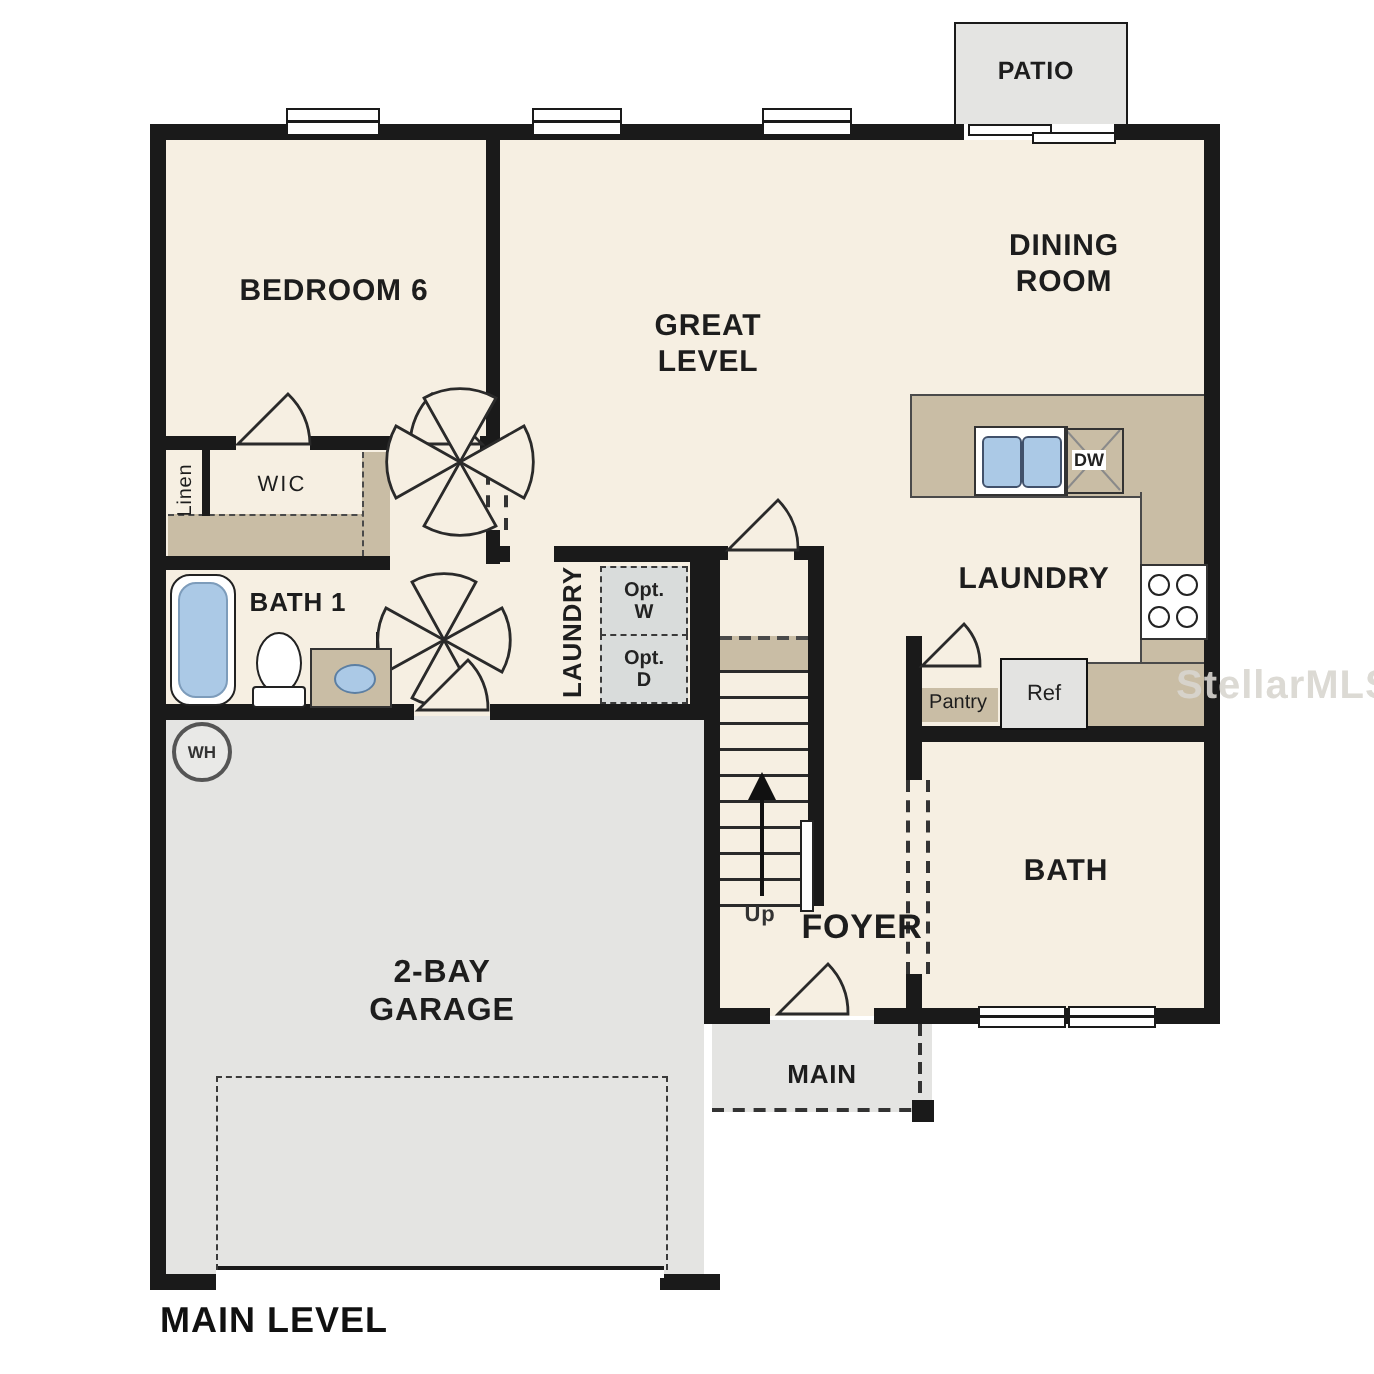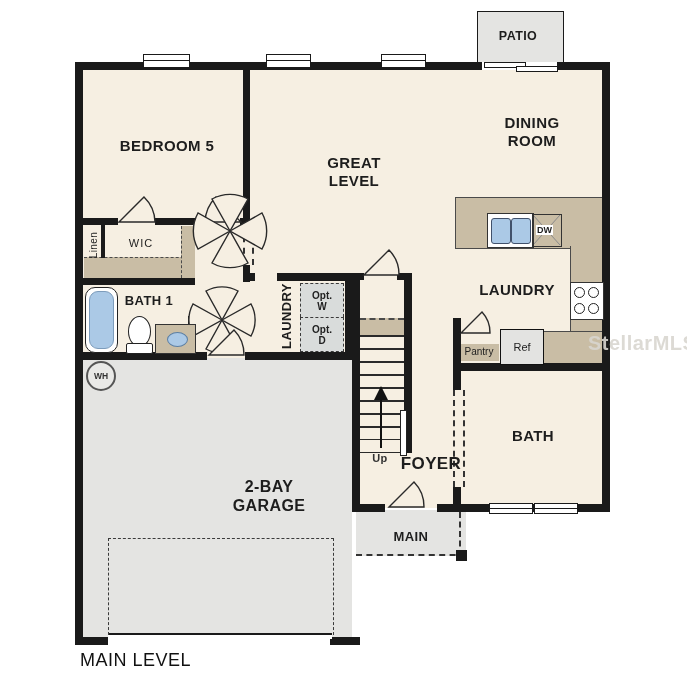--- a/index.html
+++ b/index.html
@@ -164,35 +164,35 @@
     <div class="abs" style="left:3px;top:20px;width:9px;height:9px;border:1.3px solid #222;border-radius:50%;"></div>
     <div class="abs" style="left:17px;top:20px;width:9px;height:9px;border:1.3px solid #222;border-radius:50%;"></div>
   </div>
   <div class="abs" style="left:500px;top:329px;width:42px;height:34px;background:#e3e3e1;border:1.5px solid #111;display:flex;align-items:center;justify-content:center;font-size:11px;color:#222;">Ref</div>
 
   <div class="optbox" style="left:300px;top:283px;width:42px;height:33px;border-bottom:none;">Opt.
 W</div>
   <div class="optbox" style="left:300px;top:317px;width:42px;height:33px;">Opt.
 D</div>
 
-  <div class="lbl" style="left:167px;top:146px;font-size:15px;">BEDROOM 5</div>
+  <div class="lbl" style="left:167px;top:146px;font-size:15px;">BEDROOM 6</div>
   <div class="lbl" style="left:354px;top:172px;font-size:15px;">GREAT
 LEVEL</div>
   <div class="lbl" style="left:532px;top:132px;font-size:15px;">DINING
 ROOM</div>
   <div class="lbl" style="left:517px;top:290px;font-size:15px;">LAUNDRY</div>
   <div class="lbl" style="left:533px;top:436px;font-size:15px;">BATH</div>
   <div class="lbl" style="left:431px;top:464px;font-size:17px;">FOYER</div>
-  <div class="lbl" style="left:221px;top:497px;font-size:16px;margin-left:48px;">2-BAY
+  <div class="lbl" style="left:221px;top:497px;font-size:16px;">2-BAY
 GARAGE</div>
   <div class="lbl" style="left:411px;top:537px;font-size:13px;">MAIN</div>
   <div class="lbl" style="left:518px;top:36px;font-size:12.5px;">PATIO</div>
   <div class="lbl" style="left:149px;top:301px;font-size:13px;">BATH 1</div>
   <div class="lbl" style="left:141px;top:243px;font-size:11px;font-weight:normal;letter-spacing:1px;">WIC</div>
   <div class="vlbl" style="left:93px;top:245px;font-size:10px;font-weight:normal;">Linen</div>
   <div class="vlbl" style="left:286px;top:316px;font-size:13px;">LAUNDRY</div>
   <div class="lbl" style="left:479px;top:352px;font-size:10px;font-weight:normal;letter-spacing:0;">Pantry</div>
   <div class="lbl" style="left:380px;top:458px;font-size:11px;font-weight:bold;color:#333;">Up</div>
 
-  <div class="abs" style="left:80px;top:650px;font-size:18px;font-weight:normal;color:#111;letter-spacing:.5px;">MAIN LEVEL</div>
+  <div class="abs" style="left:80px;top:650px;font-size:18px;font-weight:bold;color:#111;letter-spacing:.5px;">MAIN LEVEL</div>
   <div class="watermark" style="left:588px;top:332px;">StellarMLS</div>
 
 </div>
 
 </body></html>

